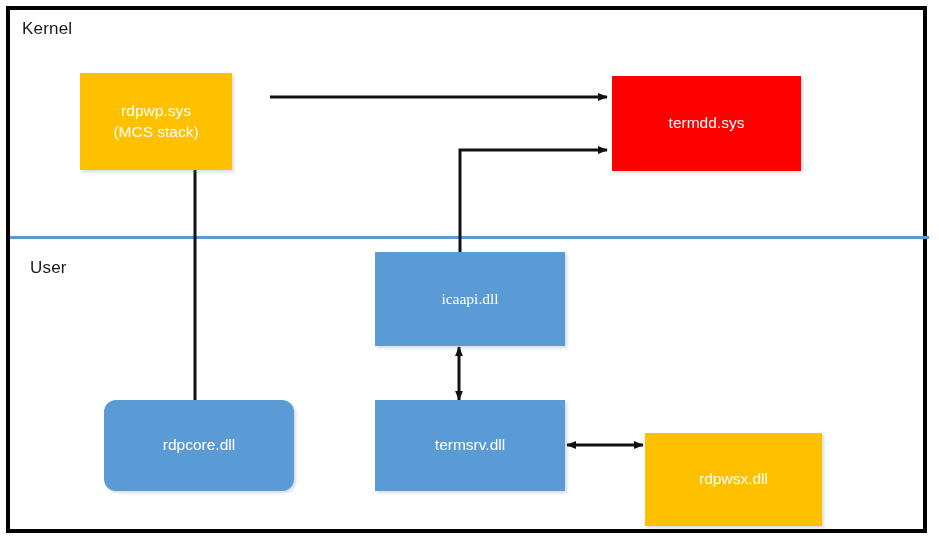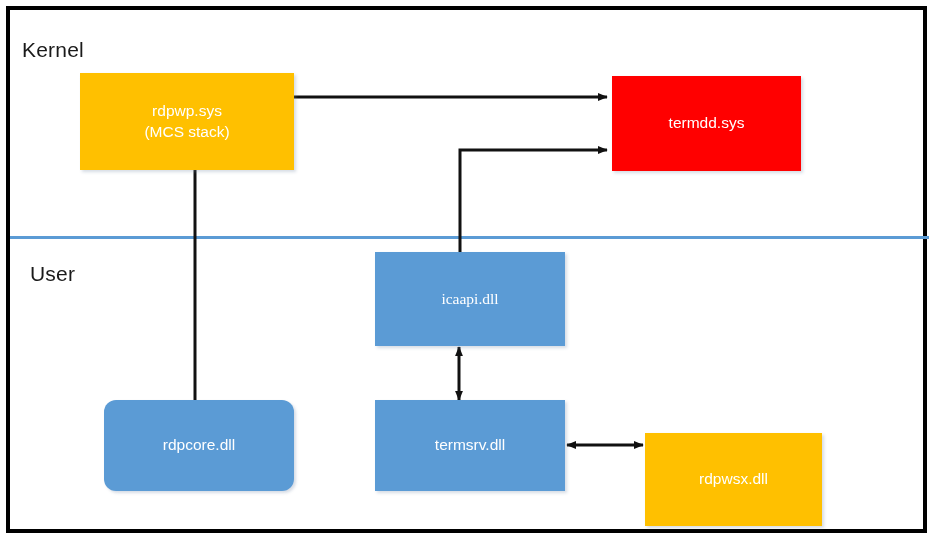--- a/index.html
+++ b/index.html
@@ -34,48 +34,47 @@
     position: absolute;
     left: 10px;
     top: 236px;
     width: 919px;
     height: 3px;
     background: #5b9bd5;
   }
   
   .zone-label {
     position: absolute;
-    font-size: 21px;
+    font-size: 17px;
     color: #1a1a1a;
     letter-spacing: 0.2px;
     white-space: nowrap;
-    margin-top: 19px;
   }
   #zone-label-kernel { left: 22px; top: 19px; }
-  #zone-label-user   { left: 30px; top: 243px; }
+  #zone-label-user   { left: 30px; top: 258px; }
 
   
   .node {
     position: absolute;
     box-sizing: border-box;
     display: flex;
     align-items: center;
     justify-content: center;
     text-align: center;
     color: #ffffff;
     font-size: 15.5px;
     line-height: 1.35;
     box-shadow: 2px 2px 3px rgba(120,140,170,0.30);
   }
   .node .node-label { display: block; white-space: pre-line; }
   .node-orange { background: #ffc000; }
   .node-red    { background: #ff0000; }
   .node-blue   { background: #5b9bd5; }
 
-  #node-rdpwp   { left: 80px;  top: 73px;  width: 214px; height: 97px; }
+  #node-rdpwp   { left: 80px;  top: 73px;  width: 152px; height: 97px; }
   #node-termdd  { left: 612px; top: 76px;  width: 189px; height: 95px; }
   #node-icaapi  { left: 375px; top: 252px; width: 190px; height: 94px; font-family: Liberation Serif, serif; }
   #node-rdpcore { left: 104px; top: 400px; width: 190px; height: 91px; border-radius: 12px; }
   #node-termsrv { left: 375px; top: 400px; width: 190px; height: 91px; text-align: center; }
   #node-rdpwsx  { left: 645px; top: 398px; width: 177px; height: 93px; margin-top: 35px; }
 
   
   #connectors {
     position: absolute;
     left: 0;

